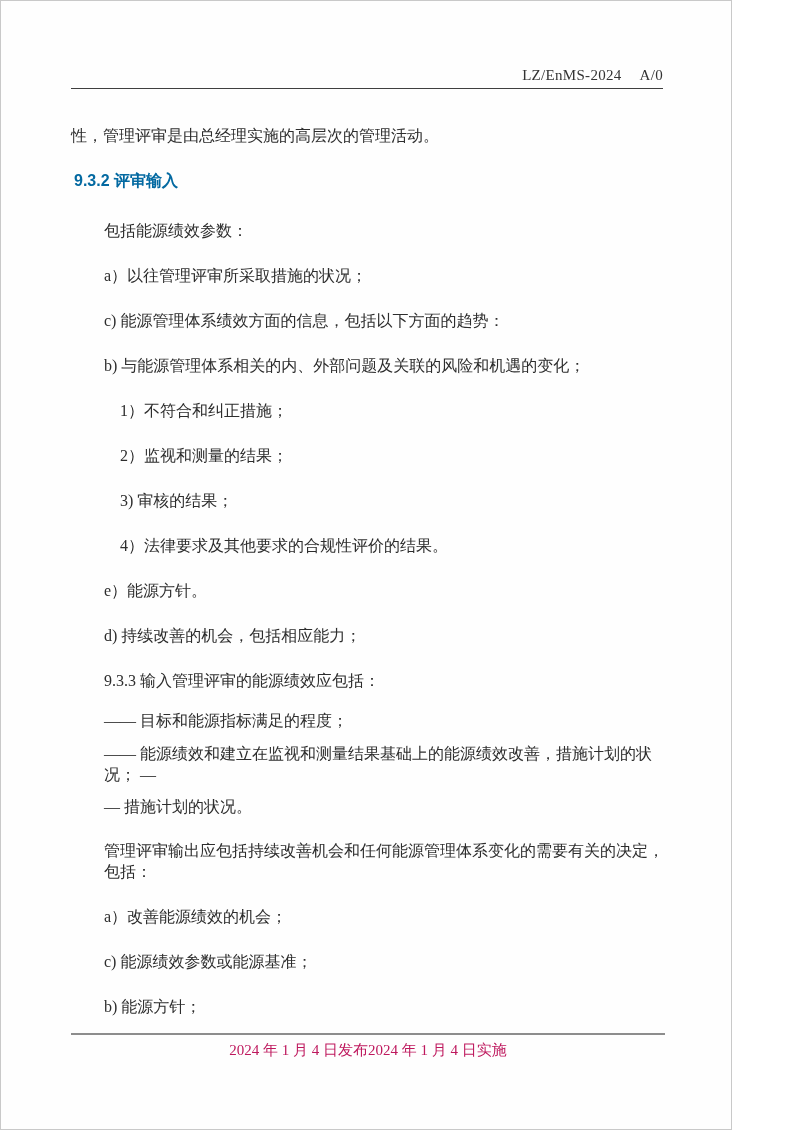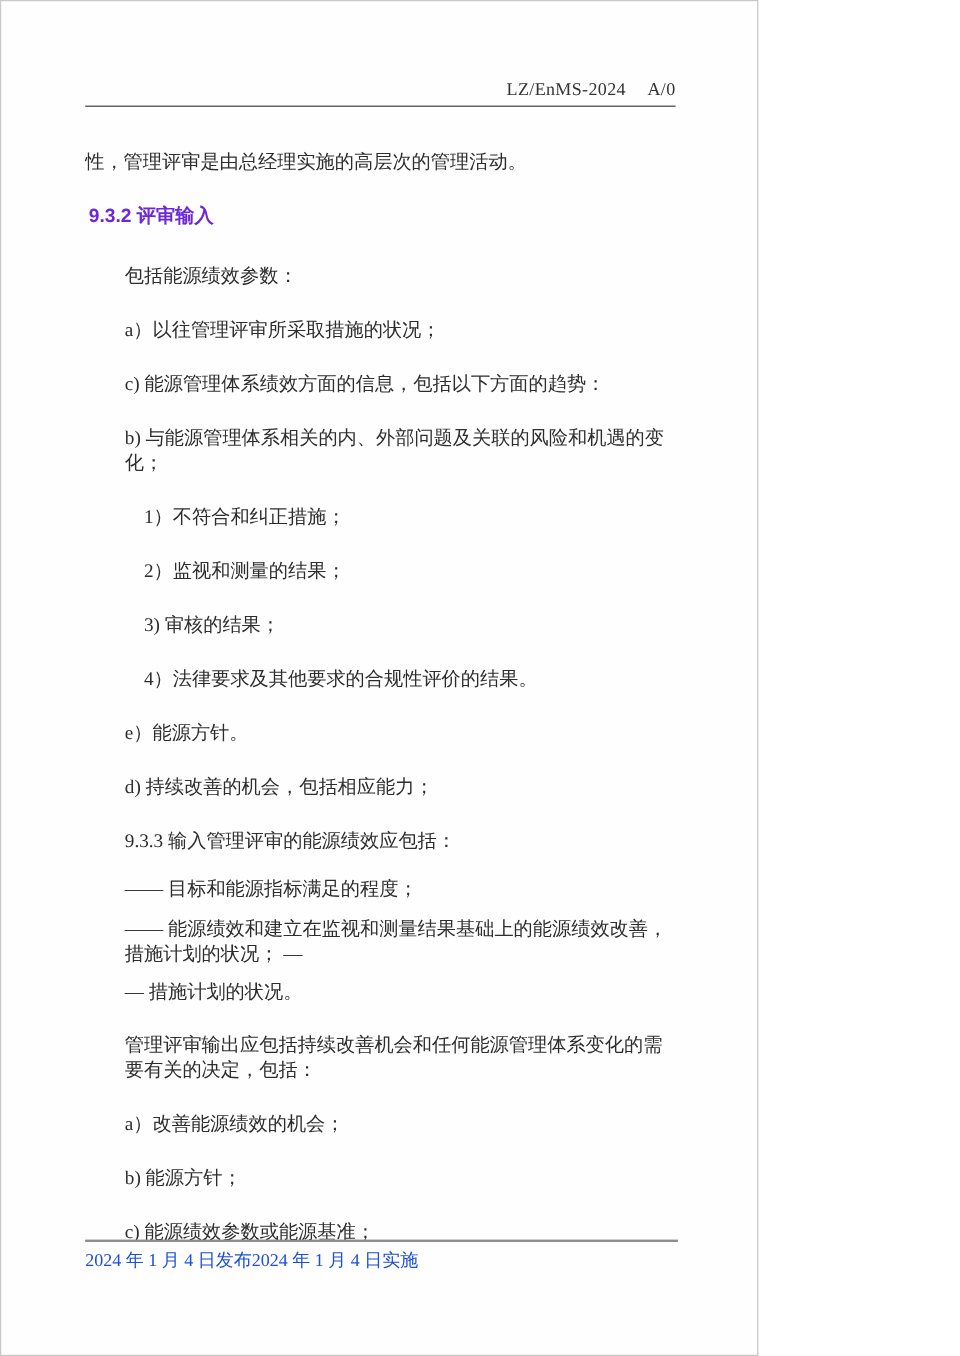--- a/index.html
+++ b/index.html
@@ -1,19 +1,19 @@
 <!DOCTYPE html>
 <html><head>
 <meta charset="utf-8">
 <style>
   * { margin:0; padding:0; box-sizing:border-box; }
   html,body { background:#ffffff; }
   .page {
     position:relative;
-    width:632px;
+    width:732px;
     height:1130px;
     background:#fefefe;
     border:1px solid #c9c9c9;
     overflow:hidden;
     font-family:"Liberation Serif","DejaVu Serif",serif;
     color:#2d2d2d;
   }
   
   .header {
     position:absolute;
@@ -41,42 +41,42 @@
   .para    { margin-left:33px; }
   .item    { margin-left:33px; }
   .subitem { margin-left:49px; }
   .dash    { margin-left:33px; }
   .heading {
     margin-left:3px;
     font-family:"Liberation Sans","DejaVu Sans",sans-serif;
     font-weight:bold;
     font-size:16px;
     line-height:22px;
-    color:#6d28d9;
+    color:#0369a1;
   }
   .heading-2 { margin-left:18px; }
   .mt24 { margin-top:24px; }
   .mt28 { margin-top:28px; }
   .mt23 { margin-top:23px; }
   .mt19 { margin-top:19px; }
   .mt12 { margin-top:12px; }
   .mt11 { margin-top:11px; }
   
   .footer-rule {
     position:absolute;
     top:1032px; left:70px; right:66px;
     border-top:2px solid #8d8d8d;
   }
   .footer {
     position:absolute;
     top:1040px; left:70px; right:66px;
     display:flex;
-    justify-content:flex-start;
+    justify-content:center;
     font-size:15px;
-    color:#1d4ed8;
+    color:#be185d;
   }
 </style>
 </head>
 <body>
 
 <div class="page">
 
   <div class="header">
     <span>LZ/EnMS-2024</span><span class="revision">A/0</span>
   </div>
@@ -94,22 +94,22 @@
     <div class="subitem mt24">3) 审核的结果；</div>
     <div class="subitem mt24">4）法律要求及其他要求的合规性评价的结果。</div>
     <div class="item mt24">e）能源方针。</div>
     <div class="item mt24">d) 持续改善的机会，包括相应能力；</div>
     <div class="para mt24">9.3.3 输入管理评审的能源绩效应包括：</div>
     <div class="dash mt19">—— 目标和能源指标满足的程度；</div>
     <div class="dash mt12">—— 能源绩效和建立在监视和测量结果基础上的能源绩效改善，措施计划的状况； —</div>
     <div class="dash mt11">— 措施计划的状况。</div>
     <div class="para mt23">管理评审输出应包括持续改善机会和任何能源管理体系变化的需要有关的决定，包括：</div>
     <div class="item mt24">a）改善能源绩效的机会；</div>
+    <div class="item mt24">c) 能源绩效参数或能源基准；</div>
     <div class="item mt24">b) 能源方针；</div>
-    <div class="item mt24">c) 能源绩效参数或能源基准；</div>
   </div>
 
   <div class="footer-rule"></div>
   <div class="footer">
     <span>2024 年 1 月 4 日发布</span>
     <span>2024 年 1 月 4 日实施</span>
   </div>
 
 </div>
 

